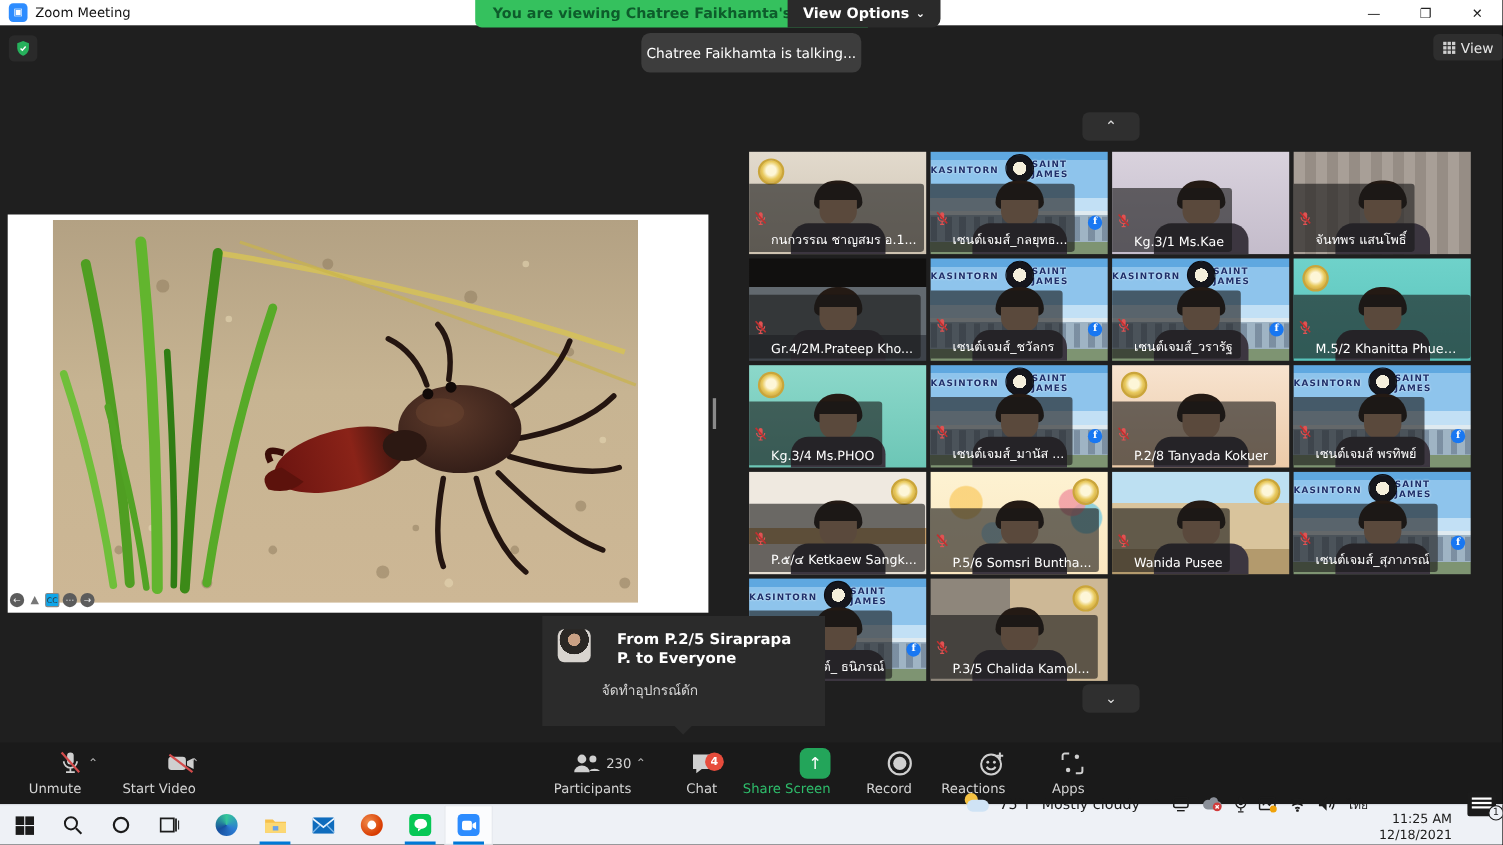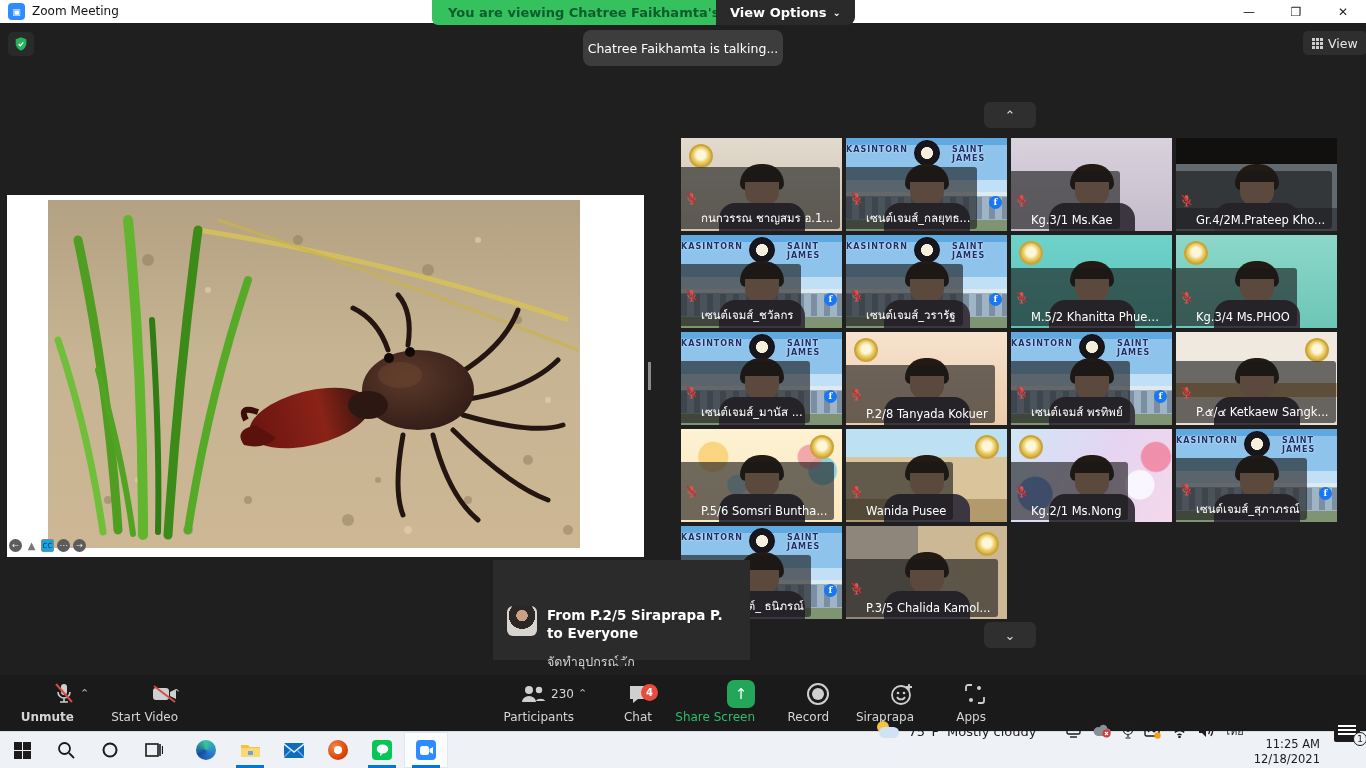--- a/index.html
+++ b/index.html
@@ -94,33 +94,33 @@
       radial-gradient(circle at 35% 60%, rgba(150,210,240,.7) 0 8%, transparent 9%),
       linear-gradient(#fdf2d2, #fbe7c0); }
   .bg-campus { background:linear-gradient(#bde0f2 0 30%, #d9c49c 30% 75%, #b39a6d 75%); }
   .bg-pastel { background:
       radial-gradient(circle at 15% 70%, rgba(90,140,230,.75) 0 11%, transparent 12%),
       radial-gradient(circle at 90% 30%, rgba(240,120,150,.75) 0 9%, transparent 10%),
       radial-gradient(circle at 80% 60%, rgba(250,250,255,.9) 0 10%, transparent 11%),
       linear-gradient(120deg,#cfe6f7,#e6d4f2 55%,#f4d9ea); }
   .bg-graybuilding { background:linear-gradient(90deg,#8e867b 0 45%, #cdb896 45%); }
   .bg-sj { background:linear-gradient(#5fa8e0 0 8%, #8ec4ec 8% 45%, #c2e0f5 45% 58%, #dfeaf0 58% 62%, #9fb4c4 62% 88%, #7e9472 88%); }
-  .bd { position:absolute; top:7px; width:100%; display:flex; justify-content:center; gap:44px;
-      color:#1d2f6b; font-size:8px; font-weight:bold; letter-spacing:1px; text-shadow:0 0 2px #fff; }
+  .bd { position:absolute; top:7px; width:100%; display:flex; justify-content:center; gap:30px;
+      color:#1d2f6b; font-size:8px; font-weight:bold; letter-spacing:1px; text-shadow:0 0 2px #fff;align-items:center; }
   .emblem { position:absolute; left:50%; top:2px; transform:translateX(-50%); width:26px; height:26px;
       border-radius:50%; background:radial-gradient(circle,#f5efdc 0 35%, #16161c 36%); border:1px solid #0c0c12; }
   .sj-windows { position:absolute; left:0; top:63%; width:100%; height:24%; background:
       repeating-linear-gradient(90deg, rgba(30,45,70,.55) 0 6px, transparent 6px 13px); opacity:.5; }
 
   
   .chat-popup { position:absolute; left:493px; top:560px; width:257px; height:100px; background:#2b2b2b;
       z-index:40; padding:12px 14px; }
   .chat-popup:after { content:""; position:absolute; left:120px; bottom:-8px; border:8px solid transparent;
       border-top-color:#2b2b2b; border-bottom:0; }
-  .chat-head { display:flex; gap:10px;margin-top:34px; }
+  .chat-head { display:flex; gap:24px; }
   .chat-avatar { width:30px; height:30px; border-radius:6px; flex:0 0 auto;
       background:radial-gradient(circle at 50% 32%, #caa184 0 22%, #2a2724 23% 52%, #d8d4cf 53%); }
   .chat-from { color:#fff; font-size:13.5px; font-weight:bold; line-height:1.35; }
   .chat-msg { color:#d6d6d6; font-size:12.5px; margin:10px 0 0 40px; }
 
   
   .toolbar { position:absolute; left:0; top:675px; width:1366px; height:56px; background:#1a1a1a; }
   .tbtn { position:absolute; top:6px; display:flex; flex-direction:column; align-items:flex-end; gap:3px;
       color:#d5d5d5; font-size:12px; }
   .tbtn .ic { height:26px; display:flex; align-items:center; justify-content:center; position:relative; }
@@ -330,20 +330,37 @@
       <div class="namebar">
         <svg class="micoff" viewBox="0 0 12 14">
           <rect x="4" y="1" width="4" height="7" rx="2" fill="#e05252"></rect>
           <path d="M2 6 a4 4 0 0 0 8 0 M6 10 v3 M4 13 h4" stroke="#e05252" stroke-width="1.2" fill="none"></path>
           <line x1="1" y1="1" x2="11" y2="12" stroke="#c03030" stroke-width="1.6"></line>
         </svg>
         <span class="pname">Kg.3/1 Ms.Kae</span>
       </div>
 
     </div>
+      <div class="tile bg-curtain">
+
+      <div class="person">
+        <div class="hair"></div>
+          <div class="head"></div>
+          <div class="torso"></div>
+      </div>
+      <div class="namebar">
+        <svg class="micoff" viewBox="0 0 12 14">
+          <rect x="4" y="1" width="4" height="7" rx="2" fill="#e05252"></rect>
+          <path d="M2 6 a4 4 0 0 0 8 0 M6 10 v3 M4 13 h4" stroke="#e05252" stroke-width="1.2" fill="none"></path>
+          <line x1="1" y1="1" x2="11" y2="12" stroke="#c03030" stroke-width="1.6"></line>
+        </svg>
+        <span class="pname">จันทพร แสนโพธิ์</span>
+      </div>
+
+    </div>
       <div class="tile bg-darkroom">
 
       <div class="person">
         <div class="hair"></div>
           <div class="head"></div>
           <div class="torso"></div>
       </div>
       <div class="namebar">
         <svg class="micoff" viewBox="0 0 12 14">
           <rect x="4" y="1" width="4" height="7" rx="2" fill="#e05252"></rect>
@@ -555,38 +572,20 @@
       <div class="namebar">
         <svg class="micoff" viewBox="0 0 12 14">
           <rect x="4" y="1" width="4" height="7" rx="2" fill="#e05252"></rect>
           <path d="M2 6 a4 4 0 0 0 8 0 M6 10 v3 M4 13 h4" stroke="#e05252" stroke-width="1.2" fill="none"></path>
           <line x1="1" y1="1" x2="11" y2="12" stroke="#c03030" stroke-width="1.6"></line>
         </svg>
         <span class="pname">Wanida Pusee</span>
       </div>
 
     </div>
-      <div class="tile bg-pastel">
-
-      <div class="crest crest-tl"></div>
-      <div class="person">
-        <div class="hair"></div>
-          <div class="head"></div>
-          <div class="torso"></div>
-      </div>
-      <div class="namebar">
-        <svg class="micoff" viewBox="0 0 12 14">
-          <rect x="4" y="1" width="4" height="7" rx="2" fill="#e05252"></rect>
-          <path d="M2 6 a4 4 0 0 0 8 0 M6 10 v3 M4 13 h4" stroke="#e05252" stroke-width="1.2" fill="none"></path>
-          <line x1="1" y1="1" x2="11" y2="12" stroke="#c03030" stroke-width="1.6"></line>
-        </svg>
-        <span class="pname">Kg.2/1 Ms.Nong</span>
-      </div>
-
-    </div>
       <div class="tile bg-sj">
       <div class="backdrop">
         <div class="bd">
             <span class="bd-left">KASINTORN</span>
             <span class="bd-right">SAINT JAMES</span>
           </div>
         <div class="emblem"></div>
         <div class="sj-windows"></div>
       </div>
 
@@ -655,21 +654,21 @@
 
   <div class="chat-popup">
     <div class="chat-head">
       <div class="chat-avatar"></div>
       <div class="chat-from">From P.2/5 Siraprapa P. to Everyone</div>
     </div>
     <div class="chat-msg">จัดทำอุปกรณ์ดัก</div>
   </div>
 
   <div class="toolbar">
-    <div class="tbtn" style="left:18px; width:56px;font-weight:bold;">
+    <div class="tbtn" style="left:18px; width:56px;">
       <span class="ic">
         <svg width="20" height="24" viewBox="0 0 20 24">
           <rect x="7" y="2" width="6" height="11" rx="3" fill="#cfcfcf"></rect>
           <path d="M4 10 a6 6 0 0 0 12 0 M10 16 v4 M6 20 h8" stroke="#cfcfcf" stroke-width="1.6" fill="none"></path>
           <line x1="2" y1="2" x2="18" y2="20" stroke="#d34b4b" stroke-width="2"></line>
         </svg>
       </span>
       <span>Unmute</span>
     </div>
     <span class="caret" style="left:80px;">⌃</span>
@@ -728,21 +727,21 @@
     <div class="tbtn" style="left:848px; width:66px;">
       <span class="ic">
         <svg width="24" height="24" viewBox="0 0 24 24">
           <circle cx="11" cy="13" r="9" stroke="#cfcfcf" stroke-width="1.8" fill="none"></circle>
           <circle cx="8" cy="11" r="1.3" fill="#cfcfcf"></circle>
             <circle cx="14" cy="11" r="1.3" fill="#cfcfcf"></circle>
           <path d="M7 15 a4.5 4.5 0 0 0 8 0" stroke="#cfcfcf" stroke-width="1.8" fill="none"></path>
           <path d="M19 2 v6 M16 5 h6" stroke="#cfcfcf" stroke-width="1.8"></path>
         </svg>
       </span>
-      <span>Siraprapa</span>
+      <span>Reactions</span>
     </div>
 
     <div class="tbtn" style="left:934px; width:52px;">
       <span class="ic">
         <svg width="22" height="22" viewBox="0 0 22 22">
           <path d="M8 2 H4 a2 2 0 0 0 -2 2 v4 M14 20 h4 a2 2 0 0 0 2 -2 v-4" stroke="#cfcfcf" stroke-width="1.8" fill="none"></path>
           <circle cx="15" cy="5" r="2" fill="#cfcfcf"></circle>
             <circle cx="7" cy="17" r="2" fill="#cfcfcf"></circle>
         </svg>
       </span>

